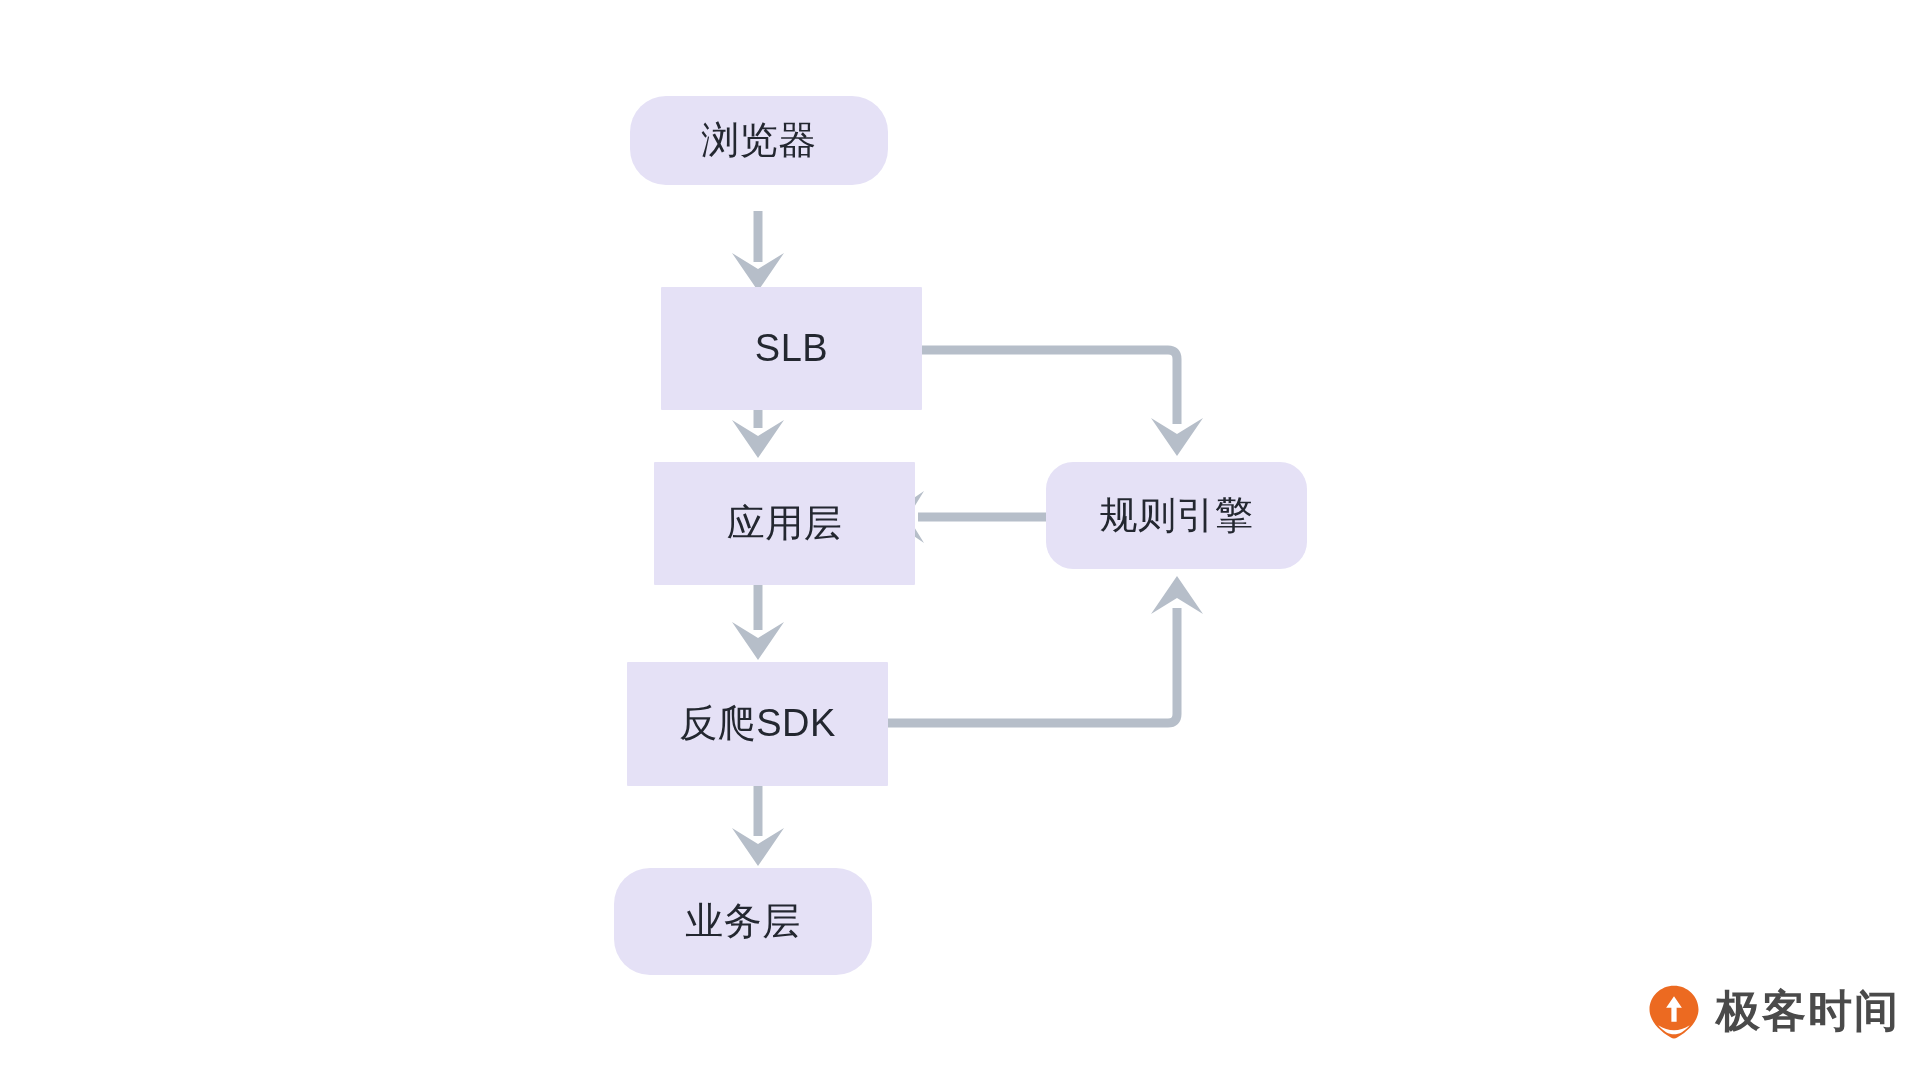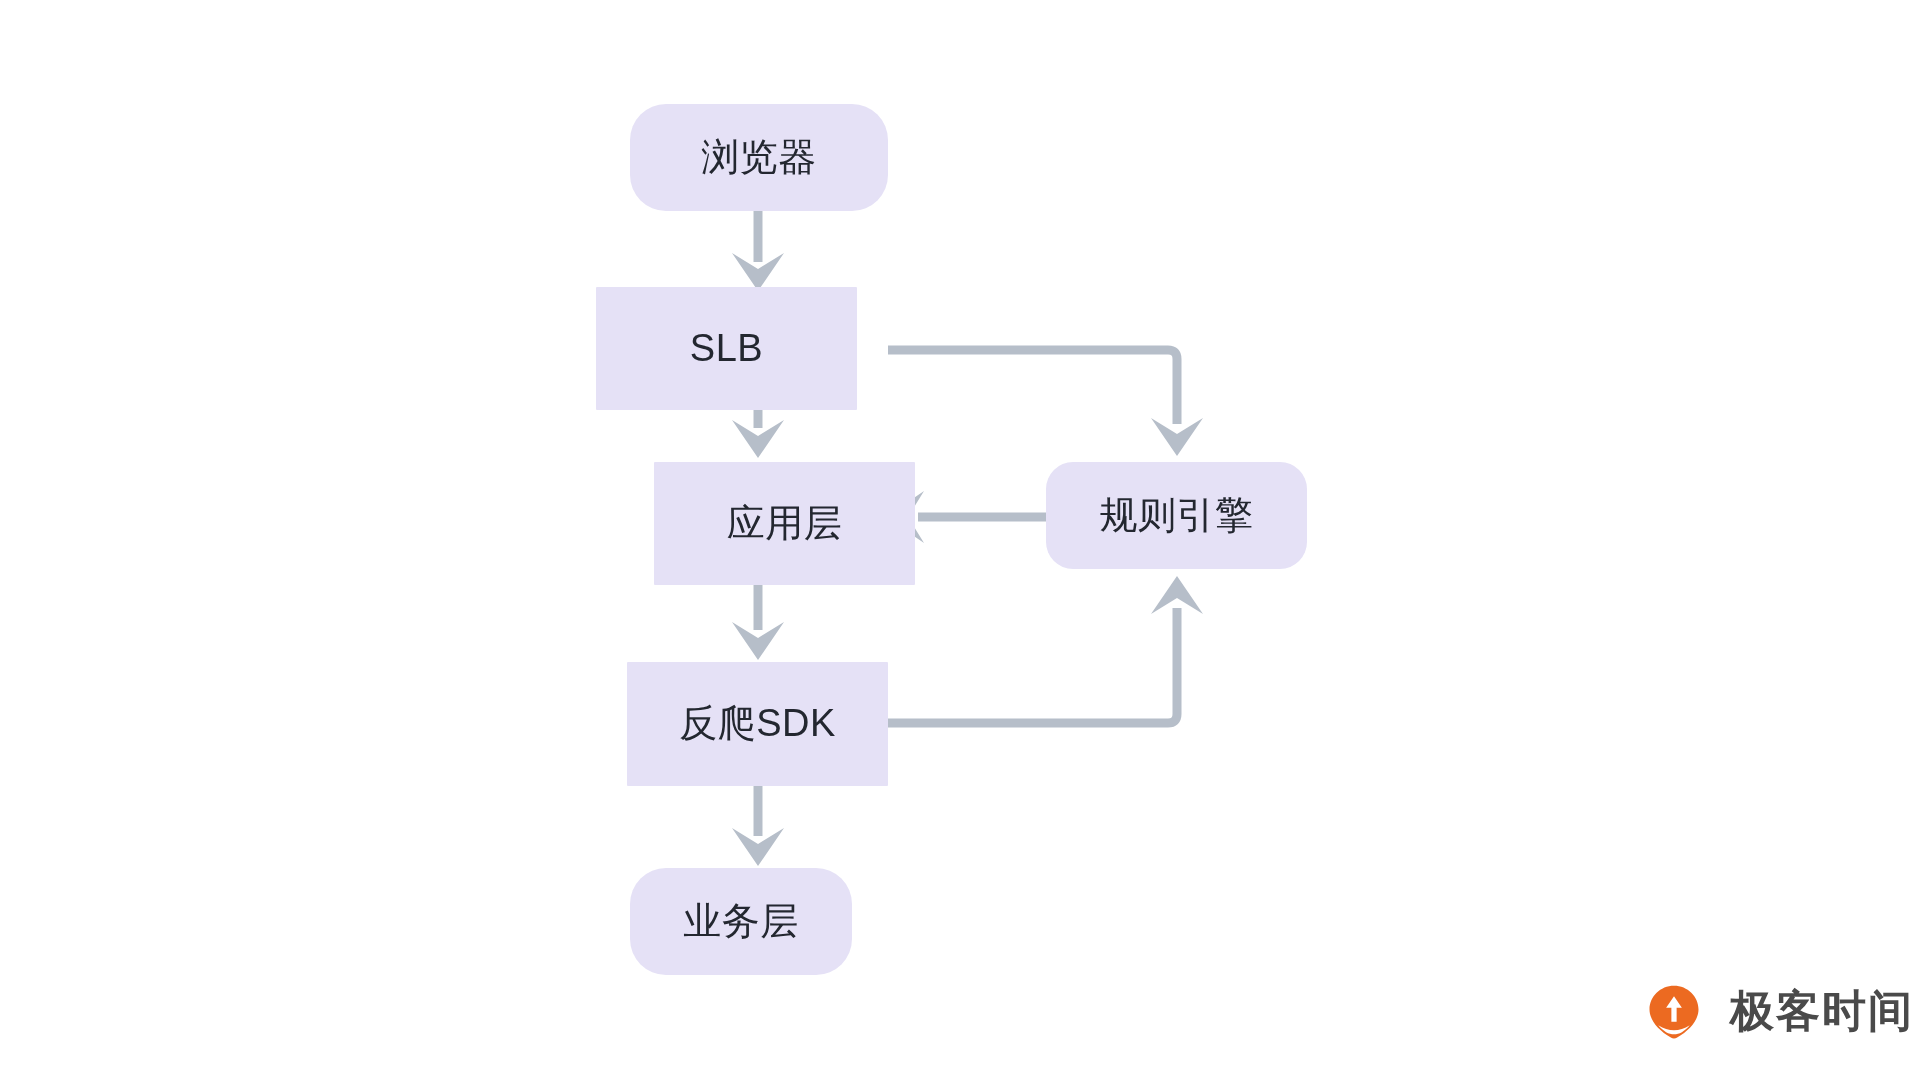--- a/index.html
+++ b/index.html
@@ -49,21 +49,21 @@
     border-radius: 36px;
   }
   .node.sharp {
     border-radius: 1px;
   }
   
   #watermark {
     position: absolute;
     display: flex;
     align-items: center;
-    gap: 28px;
+    gap: 14px;
   }
   #wm-logo {
     width: 56px;
     height: 56px;
     flex: 0 0 auto;
   }
   #wm-text {
     font-size: 44px;
     font-weight: 700;
     color: #4a4a4a;
@@ -114,41 +114,41 @@
       <path d="M 888,723 L 1168,723 Q 1177,723 1177,714 L 1177,608" stroke="#b6bec9" stroke-width="9" fill="none" stroke-linecap="butt"></path>
       <path d="M 1151,614 L 1177,576 L 1203,614 L 1177,598 Z" fill="#b6bec9"></path>
     </g>
 
     <g>
       <line x1="758" y1="786" x2="758" y2="836" stroke="#b6bec9" stroke-width="9" stroke-linecap="butt"></line>
       <path d="M 732,828 L 758,866 L 784,828 L 758,844 Z" fill="#b6bec9"></path>
     </g>
   </svg>
 
-  <div class="node rounded" style="left:630px; top:104px; width:258px; height:107px;">
+  <div class="node rounded" style="left:630px; top:96px; width:258px; height:89px;">
     <span class="node-label">浏览器</span>
   </div>
 
-  <div class="node sharp" style="left:596px; top:287px; width:261px; height:123px;">
+  <div class="node sharp" style="left:661px; top:287px; width:261px; height:123px;">
     <span class="node-label">SLB</span>
   </div>
 
   <div class="node sharp" style="left:654px; top:462px; width:261px; height:123px;">
     <span class="node-label">应用层</span>
   </div>
 
   <div class="node sharp" style="left:1046px; top:462px; width:261px; height:107px;border-radius:27px;">
     <span class="node-label">规则引擎</span>
   </div>
 
   <div class="node sharp" style="left:627px; top:662px; width:261px; height:124px;justify-content:center;">
     <span class="node-label">反爬SDK</span>
   </div>
 
-  <div class="node rounded" style="left:630px; top:868px; width:222px; height:107px;">
+  <div class="node rounded" style="left:614px; top:868px; width:258px; height:107px;">
     <span class="node-label">业务层</span>
   </div>
 
   <div id="watermark" style="left:1646px; top:982px;">
     <svg id="wm-logo" viewBox="0 0 64 64" xmlns="http://www.w3.org/2000/svg">
       <path d="M32 2 C16.5 2 4 14.2 4 29.2 C4 41 14 53 28.4 61.2 C30.6 62.5 33.4 62.5 35.6 61.2 C50 53 60 41 60 29.2 C60 14.2 47.5 2 32 2 Z" fill="#ec6a21"></path>
       <path d="M32 14 L23 27 L29 27 L29 43 L35 43 L35 27 L41 27 Z" fill="#ffffff"></path>
       <path d="M14 47 C20 54 26 57.5 32 57.5 C38 57.5 44 54 50 47 C44 51 38 52.8 32 52.8 C26 52.8 20 51 14 47 Z" fill="#ffffff"></path>
     </svg>
     <span id="wm-text">极客时间</span>

